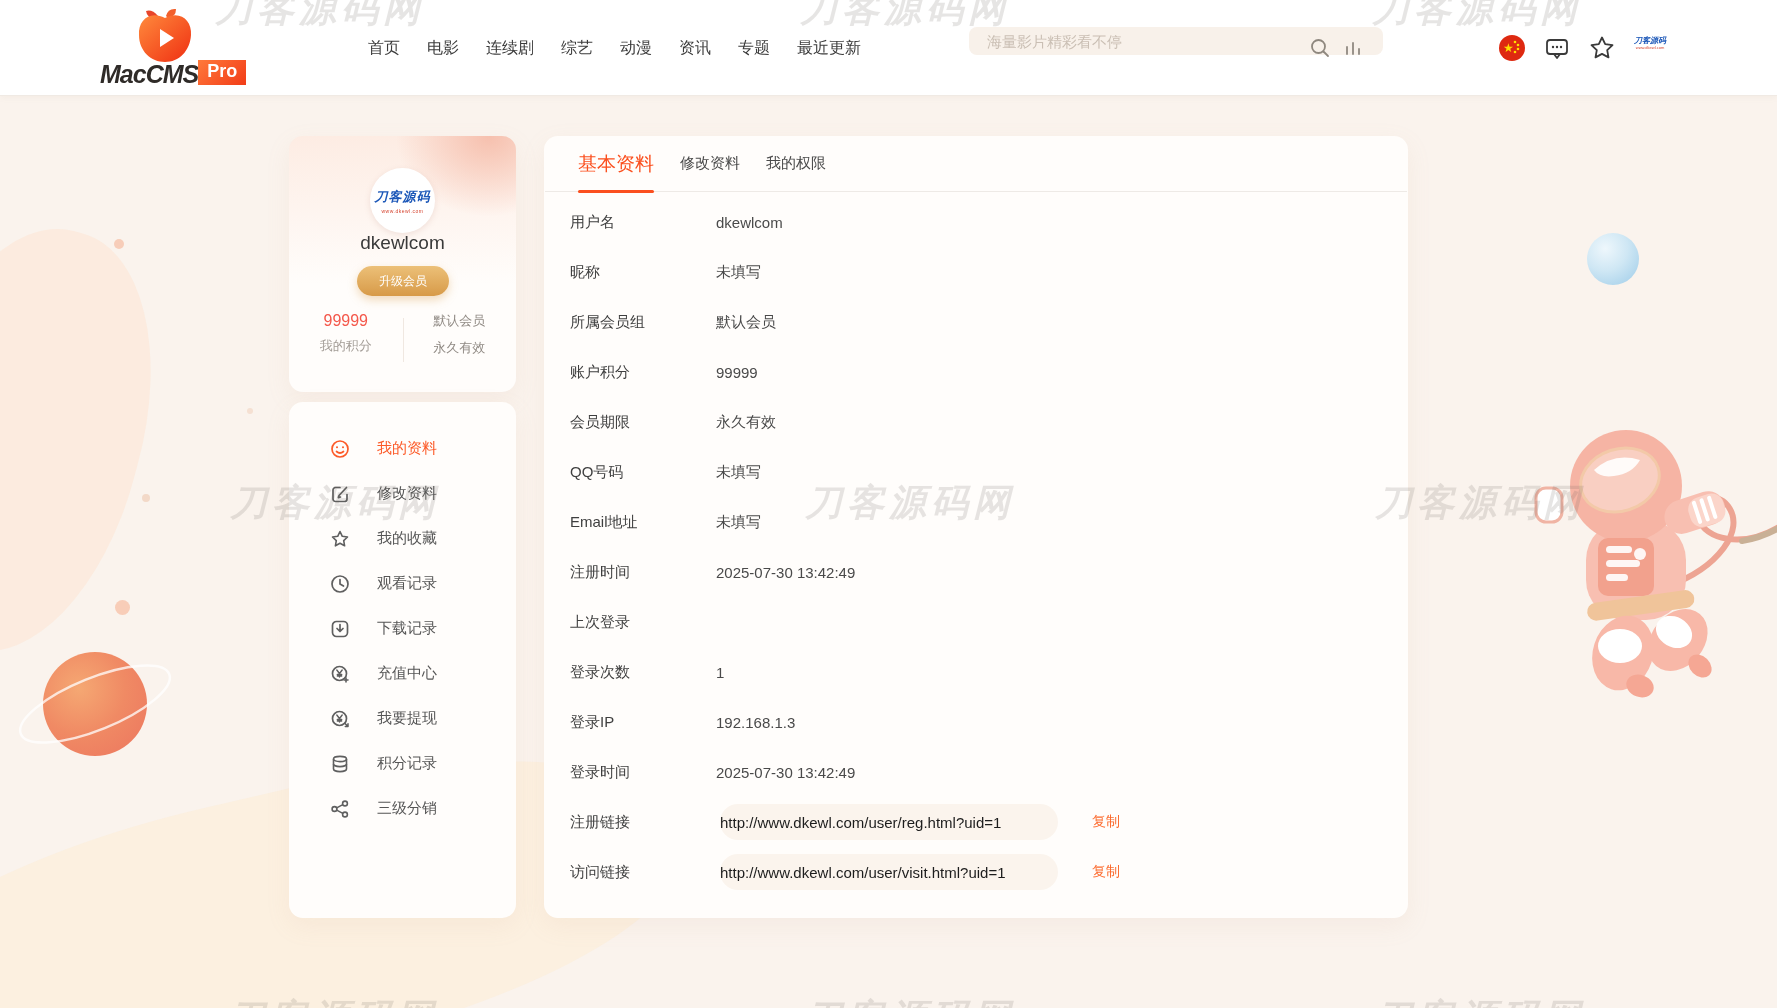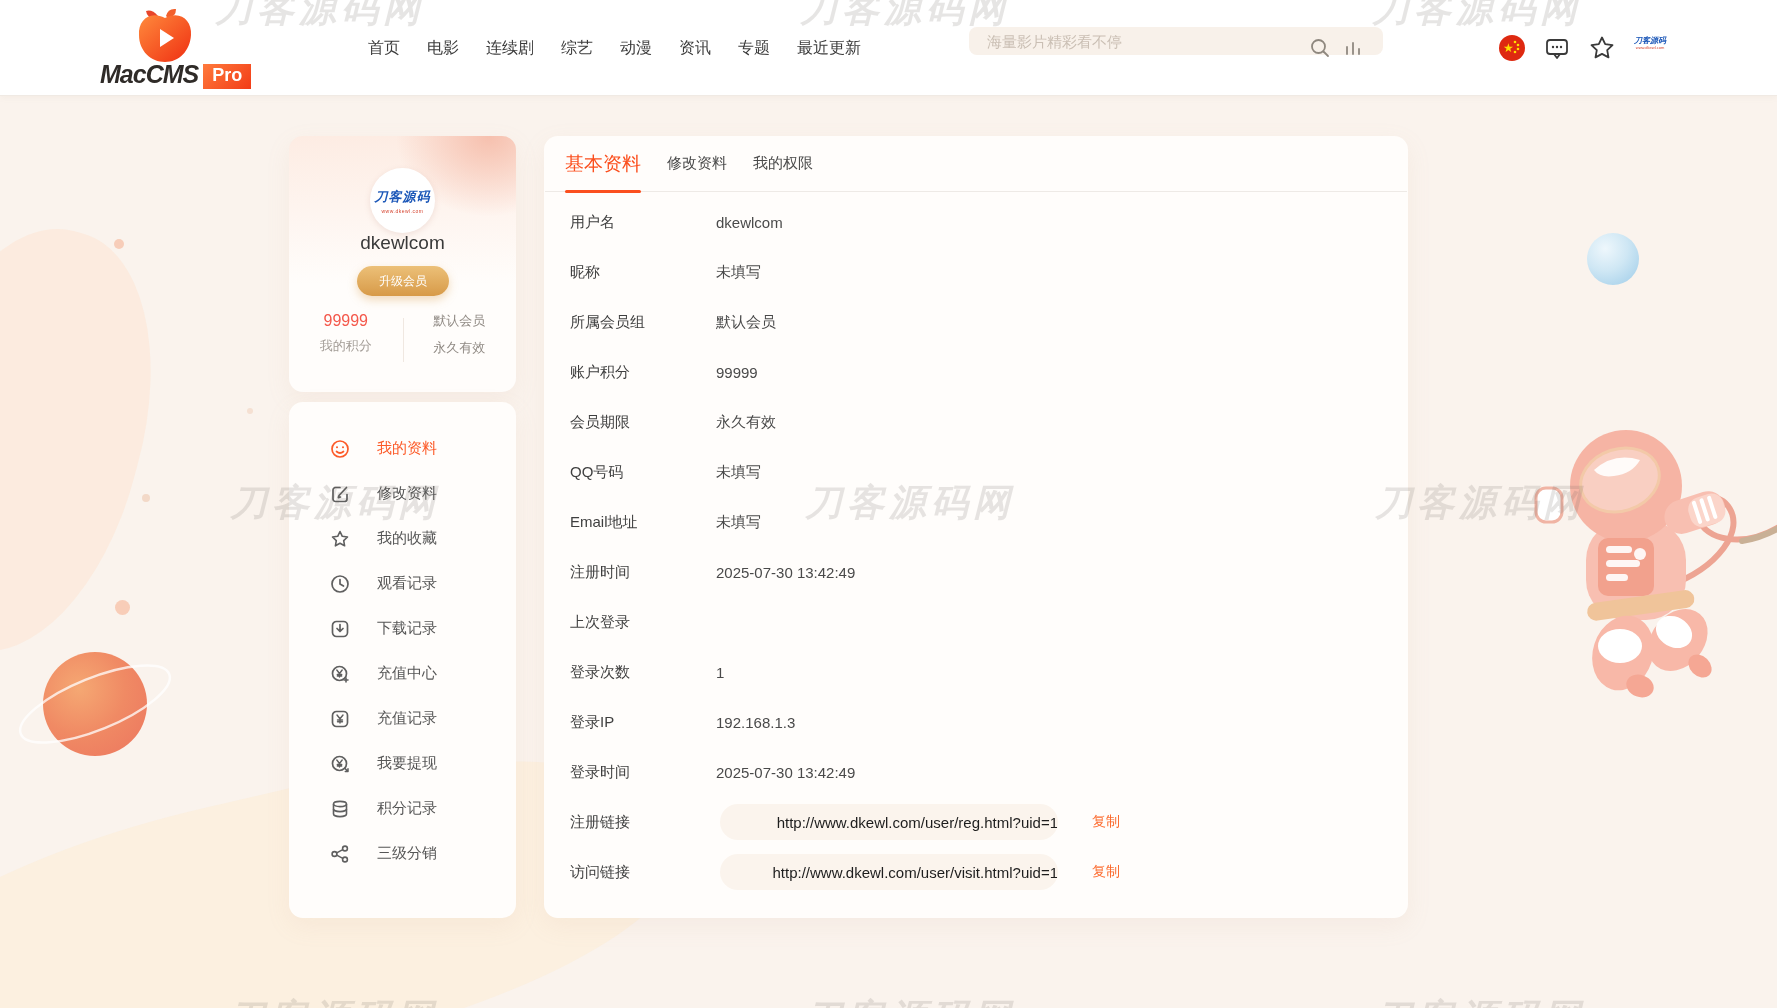--- a/index.html
+++ b/index.html
@@ -20,21 +20,21 @@
 
   
   .wm { position:absolute; z-index:6; pointer-events:none; font-size:37px; font-weight:900; font-style:italic;
         letter-spacing:5px; color:#6b645e; opacity:.16; white-space:nowrap; }
 
   
   header { position:absolute; z-index:3; left:0; top:0; width:1777px; height:96px; background:#ffffff;
            border-bottom:1px solid #f0eae4; box-shadow:0 2px 6px rgba(160,140,120,.06); }
   .logo { position:absolute; left:100px; top:4px; width:150px; height:88px; cursor:pointer; }
   .logo-apple { position:absolute; left:36px; top:4px; }
-  .logo-text { position:absolute; left:0; top:56px; width:150px; display:flex; align-items:flex-end; gap:5px; }
+  .logo-text { position:absolute; left:0; top:56px; width:150px; display:flex; align-items:flex-start; }
   .logo-name { font-size:25px; font-weight:700; font-style:italic; color:#2f2b28; letter-spacing:-1px; }
   .logo-badge { background:linear-gradient(135deg,#ff7a3c,#f23c17); color:#fff; font-size:18px; font-weight:700;
                 padding:1px 9px 3px; border-radius:0; }
   nav { position:absolute; left:368px; top:0; height:96px; display:flex; align-items:center; gap:27px; }
   nav a { font-size:16px; color:#3b3b3b; text-decoration:none; cursor:pointer; white-space:nowrap; }
   .search-box { position:absolute; left:969px; top:27px; width:414px; height:28px; background:#f8f1ea; border-radius:8px; }
   .search-box input { position:absolute; left:0; top:0; width:100%; height:100%; background:transparent; border:none; outline:none;
                       padding:0 92px 0 18px; font-size:15px; color:#5a5248; font-family:inherit; }
   .search-box input::placeholder { color:#cabfb4; }
   .search-ic { position:absolute; top:10px; cursor:pointer; }
@@ -68,31 +68,31 @@
   .valid { margin-top:9px; }
 
   .menu-card { left:289px; top:402px; width:227px; height:516px; }
   .menu { padding-top:24px; }
   .menu-item { height:45px; display:flex; align-items:center; padding-left:41px; gap:27px; cursor:pointer;
                font-size:15px; color:#565656; }
   .menu-item svg { flex:0 0 auto; }
   .menu-item.active { color:#fc5a28; }
 
   .main-card { left:544px; top:136px; width:864px; height:782px; }
-  .tabs { position:relative; height:56px; display:flex; align-items:center; padding-left:20px; gap:26px;
+  .tabs { position:relative; height:56px; display:flex; align-items:center; padding-left:33px; gap:26px;
           border-bottom:1px solid #eeeae6; margin:0 1px; }
   .tab { position:relative; font-size:15px; color:#4a4a4a; cursor:pointer; height:56px; display:flex; align-items:center; }
   .tab.active { font-size:19px; color:#fb4f1e; }
   .tab.active::after { content:""; position:absolute; left:0; right:0; bottom:-1px; height:3px; background:#fb4f1e; border-radius:2px; }
   .rows { padding:5px 0 0 26px; }
   .prow { height:50px; display:flex; align-items:center; }
   .prow .lbl { width:146px; flex:0 0 146px; font-size:15px; color:#3f3f3f; }
   .prow .val { font-size:15px; color:#4a4a4a; }
   .prow.linkrow .pill { width:338px; height:36px; margin-left:4px; background:#fbf4ed; border-radius:18px; border:none; outline:none;
-    text-align:right; font-size:15px; color:#1d1d1d; font-family:inherit; cursor:text; }
+    text-align:left; font-size:15px; color:#1d1d1d; font-family:inherit; cursor:text; }
   .copy-btn { margin-left:34px; background:none; border:none; color:#fc6a2d; font-size:14px; cursor:pointer; font-family:inherit; }
 </style>
 </head>
 <body>
 
 <div class="stage">
 
   <div class="deco blob-left"></div>
   <div class="deco wave-bottom"></div>
   <div class="deco dot dot1"></div>
@@ -279,27 +279,20 @@
       <div class="menu-item">
         <svg width="20" height="20" viewBox="0 0 20 20">
           <circle cx="9.5" cy="9.5" r="7" fill="none" stroke="#5f5f5f" stroke-width="1.7"></circle>
           <path d="M6.8 6 L9.5 9.5 L12.2 6 M9.5 9.5 V13 M7.3 10.5 h4.4 M7.3 12 h4.4" fill="none" stroke="#5f5f5f" stroke-width="1.4" stroke-linecap="round"></path>
           <path d="M16 14 v4 M14 16 h4" stroke="#5f5f5f" stroke-width="1.6" stroke-linecap="round"></path>
         </svg>
         <span>充值中心</span>
       </div>
       <div class="menu-item">
         <svg width="20" height="20" viewBox="0 0 20 20">
-          <rect x="2.5" y="2.5" width="15" height="15" rx="4" fill="none" stroke="#5f5f5f" stroke-width="1.7"></rect>
-          <path d="M7 6 L10 9.8 L13 6 M10 9.8 V14 M7.5 11 h5 M7.5 12.7 h5" fill="none" stroke="#5f5f5f" stroke-width="1.4" stroke-linecap="round"></path>
-        </svg>
-        <span>充值记录</span>
-      </div>
-      <div class="menu-item">
-        <svg width="20" height="20" viewBox="0 0 20 20">
           <circle cx="9.5" cy="9.5" r="7" fill="none" stroke="#5f5f5f" stroke-width="1.7"></circle>
           <path d="M6.8 6 L9.5 9.5 L12.2 6 M9.5 9.5 V13 M7.3 10.5 h4.4 M7.3 12 h4.4" fill="none" stroke="#5f5f5f" stroke-width="1.4" stroke-linecap="round"></path>
           <path d="M15 14.5 l3 3 M18 14.8 v2.7 h-2.7" fill="none" stroke="#5f5f5f" stroke-width="1.5" stroke-linecap="round" stroke-linejoin="round"></path>
         </svg>
         <span>我要提现</span>
       </div>
       <div class="menu-item">
         <svg width="20" height="20" viewBox="0 0 20 20">
           <ellipse cx="10" cy="5" rx="6.5" ry="2.6" fill="none" stroke="#5f5f5f" stroke-width="1.6"></ellipse>
           <path d="M3.5 5 V15 c0 1.4 2.9 2.6 6.5 2.6 s6.5 -1.2 6.5 -2.6 V5" fill="none" stroke="#5f5f5f" stroke-width="1.6"></path>

